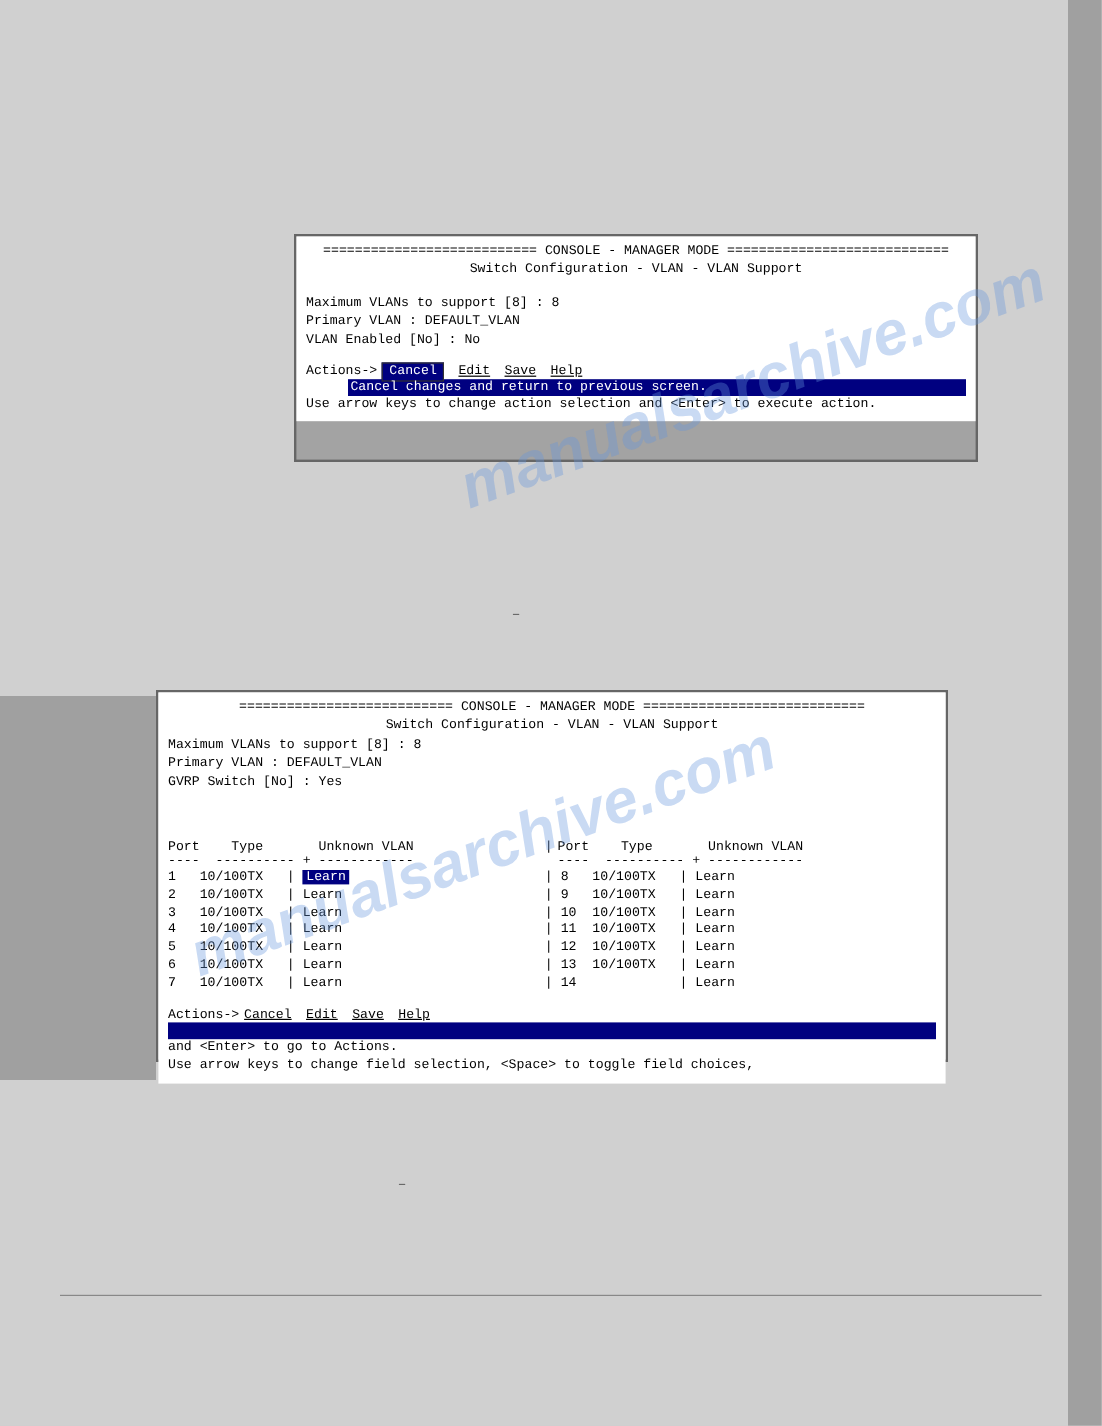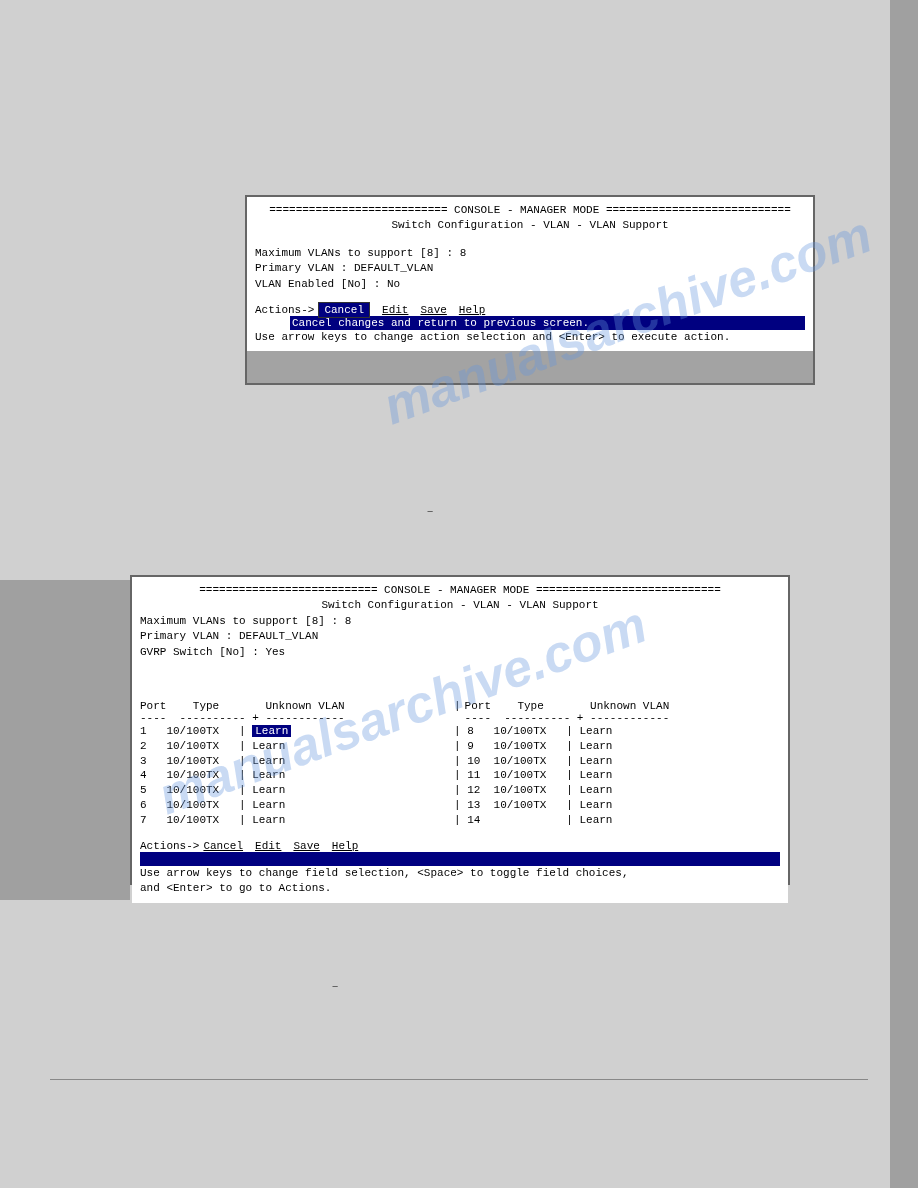--- a/index.html
+++ b/index.html
@@ -202,22 +202,22 @@
         <u>Edit</u>
       </span>
       <span style="margin-left:12px;">
         <u>Save</u>
       </span>
       <span style="margin-left:12px;">
         <u>Help</u>
       </span>
     </div>
     <div class="status-bar-empty"></div>
+    <div class="terminal-line">and &lt;Enter&gt; to go to Actions.</div>
     <div class="terminal-line">Use arrow keys to change field selection, &lt;Space&gt; to toggle field choices,</div>
-    <div class="terminal-line">and &lt;Enter&gt; to go to Actions.</div>
   </div>
 </div>
 
 <div class="watermark" style="top:290px; left:370px;">manualsarchive.com</div>
 <div class="watermark" style="top:680px; left:145px;">manualsarchive.com</div>
 
 <div class="separator" style="top:505px; left:420px;">–</div>
 <div class="separator" style="top:980px; left:325px;">–</div>
 
 <div class="bottom-line"></div>

